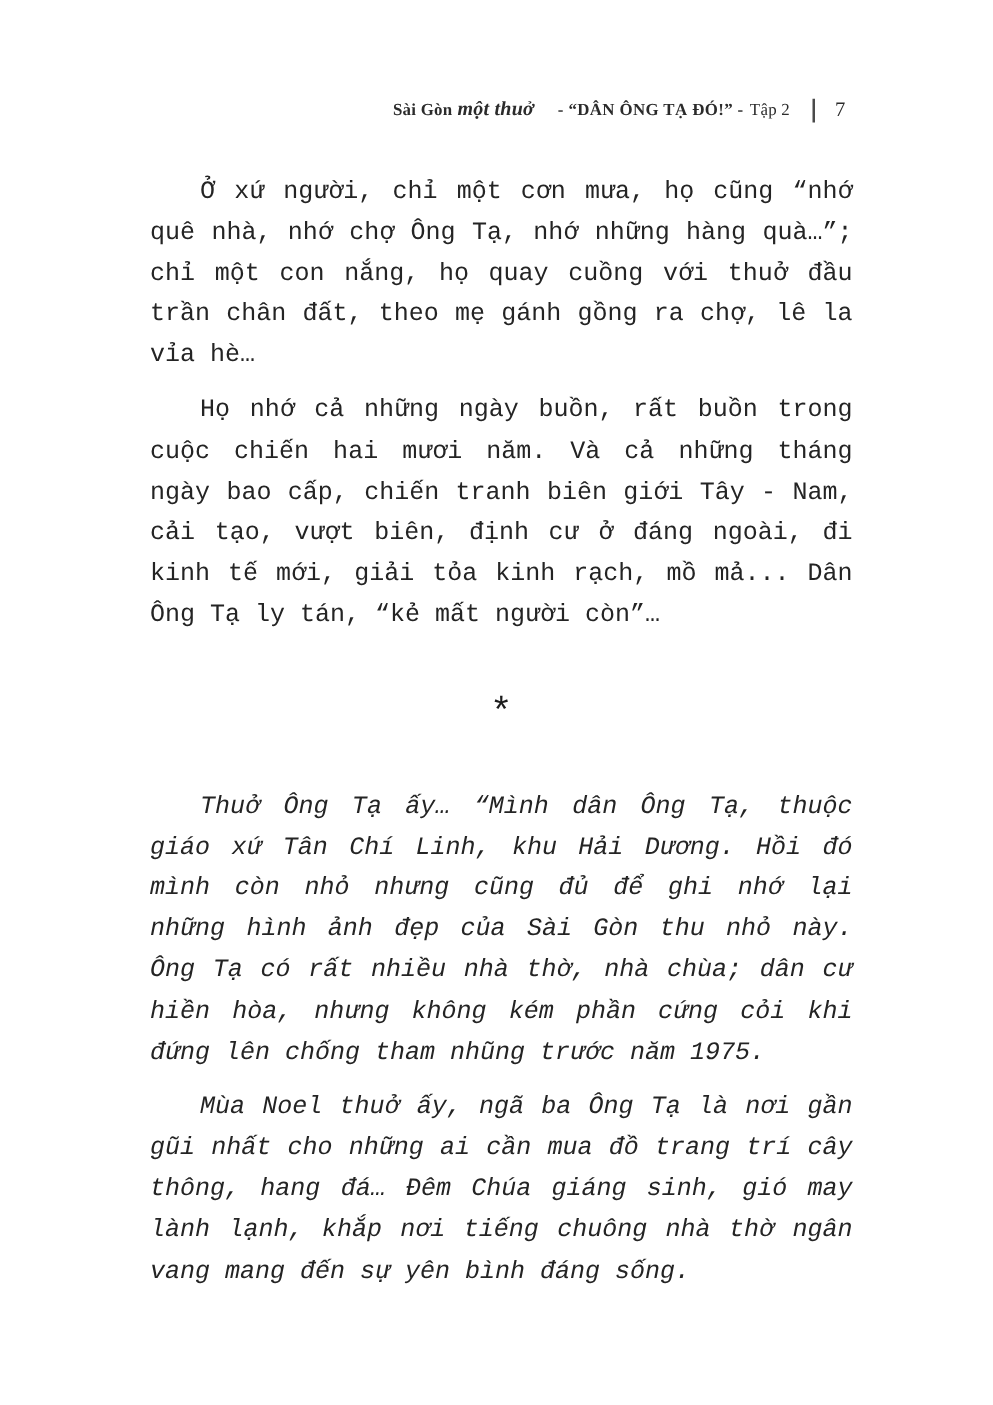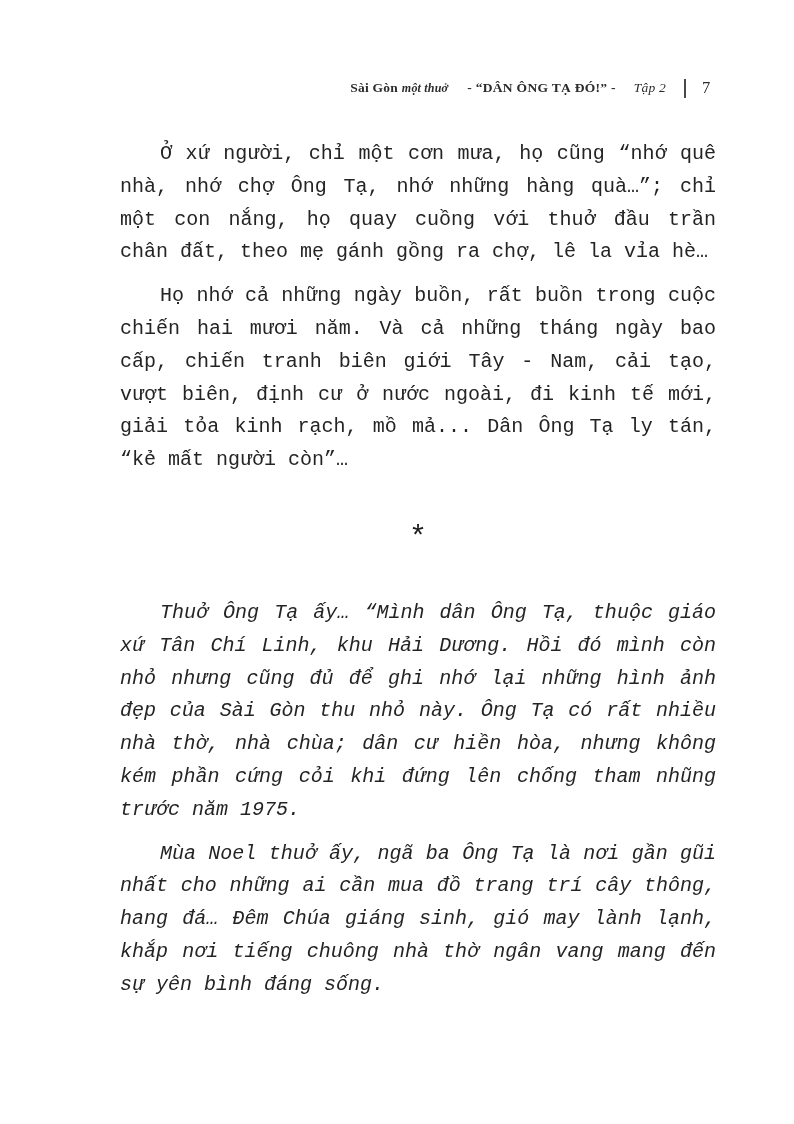--- a/index.html
+++ b/index.html
@@ -7,52 +7,51 @@
     padding: 0;
     background: #ffffff;
   }
   .page {
     position: relative;
     width: 794px;
     height: 1124px;
     margin: 0 auto;
     background: #ffffff;
     box-sizing: border-box;
-    padding: 78px 78px 0 120px;
+    padding: 78px 112px 0 120px;
     font-family: "Liberation Serif", "DejaVu Serif", serif;
     color: #222222;
     overflow: hidden;
   }
   .running-header {
     display: flex;
     align-items: center;
     justify-content: flex-end;
     font-size: 13.5px;
     letter-spacing: 0.2px;
     color: #2b2b2b;
     white-space: nowrap;
   }
   .running-header .series {
     font-weight: bold;
     font-style: normal;
   }
   .running-header .series-sub {
     font-weight: bold;
     font-style: italic;
-    font-size: 12px;
+    font-size: 16px;
     margin-left: 4px;
   }
   .running-header .volume-title {
     font-weight: bold;
     margin-left: 19px;
     letter-spacing: 0.3px;
   }
   .running-header .volume-number {
-    font-style: italic;
-    margin-left: 18px;
+    margin-left: 5px;
     text-align: center;
   }
   .running-header .header-rule {
     display: inline-block;
     width: 2px;
     height: 19px;
     background: #4a4a4a;
     margin: 0 16px 0 18px;
   }
   .running-header .page-number {
@@ -97,19 +96,19 @@
     <span class="series">Sài Gòn</span>
     <span class="series-sub">một thuở</span>
     <span class="volume-title">- “DÂN ÔNG TẠ ĐÓ!” -</span>
     <span class="volume-number">Tập 2</span>
     <span class="header-rule"></span>
     <span class="page-number">7</span>
   </div>
 
   <div class="content">
     <p class="normal">Ở xứ người, chỉ một cơn mưa, họ cũng “nhớ quê nhà, nhớ chợ Ông Tạ, nhớ những hàng quà…”; chỉ một con nắng, họ quay cuồng với thuở đầu trần chân đất, theo mẹ gánh gồng ra chợ, lê la vỉa hè…</p>
-    <p class="normal">Họ nhớ cả những ngày buồn, rất buồn trong cuộc chiến hai mươi năm. Và cả những tháng ngày bao cấp, chiến tranh biên giới Tây - Nam, cải tạo, vượt biên, định cư ở nước ngoài, đi kinh tế mới, giải tỏa kinh rạch, mồ mả... Dân Ông Tạ ly tán, “kẻ mất người còn”…</p>
+    <p class="normal">Họ nhớ cả những ngày buồn, rất buồn trong cuộc chiến hai mươi năm. Và cả những tháng ngày bao cấp, chiến tranh biên giới Tây - Nam, cải tạo, vượt biên, định cư ở đáng ngoài, đi kinh tế mới, giải tỏa kinh rạch, mồ mả... Dân Ông Tạ ly tán, “kẻ mất người còn”…</p>
     <p class="divider">*</p>
     <p class="italic">Thuở Ông Tạ ấy… “Mình dân Ông Tạ, thuộc giáo xứ Tân Chí Linh, khu Hải Dương. Hồi đó mình còn nhỏ nhưng cũng đủ để ghi nhớ lại những hình ảnh đẹp của Sài Gòn thu nhỏ này. Ông Tạ có rất nhiều nhà thờ, nhà chùa; dân cư hiền hòa, nhưng không kém phần cứng cỏi khi đứng lên chống tham nhũng trước năm 1975.</p>
     <p class="italic">Mùa Noel thuở ấy, ngã ba Ông Tạ là nơi gần gũi nhất cho những ai cần mua đồ trang trí cây thông, hang đá… Đêm Chúa giáng sinh, gió may lành lạnh, khắp nơi tiếng chuông nhà thờ ngân vang mang đến sự yên bình đáng sống.</p>
   </div>
 
 </div>
 
 </body></html>

